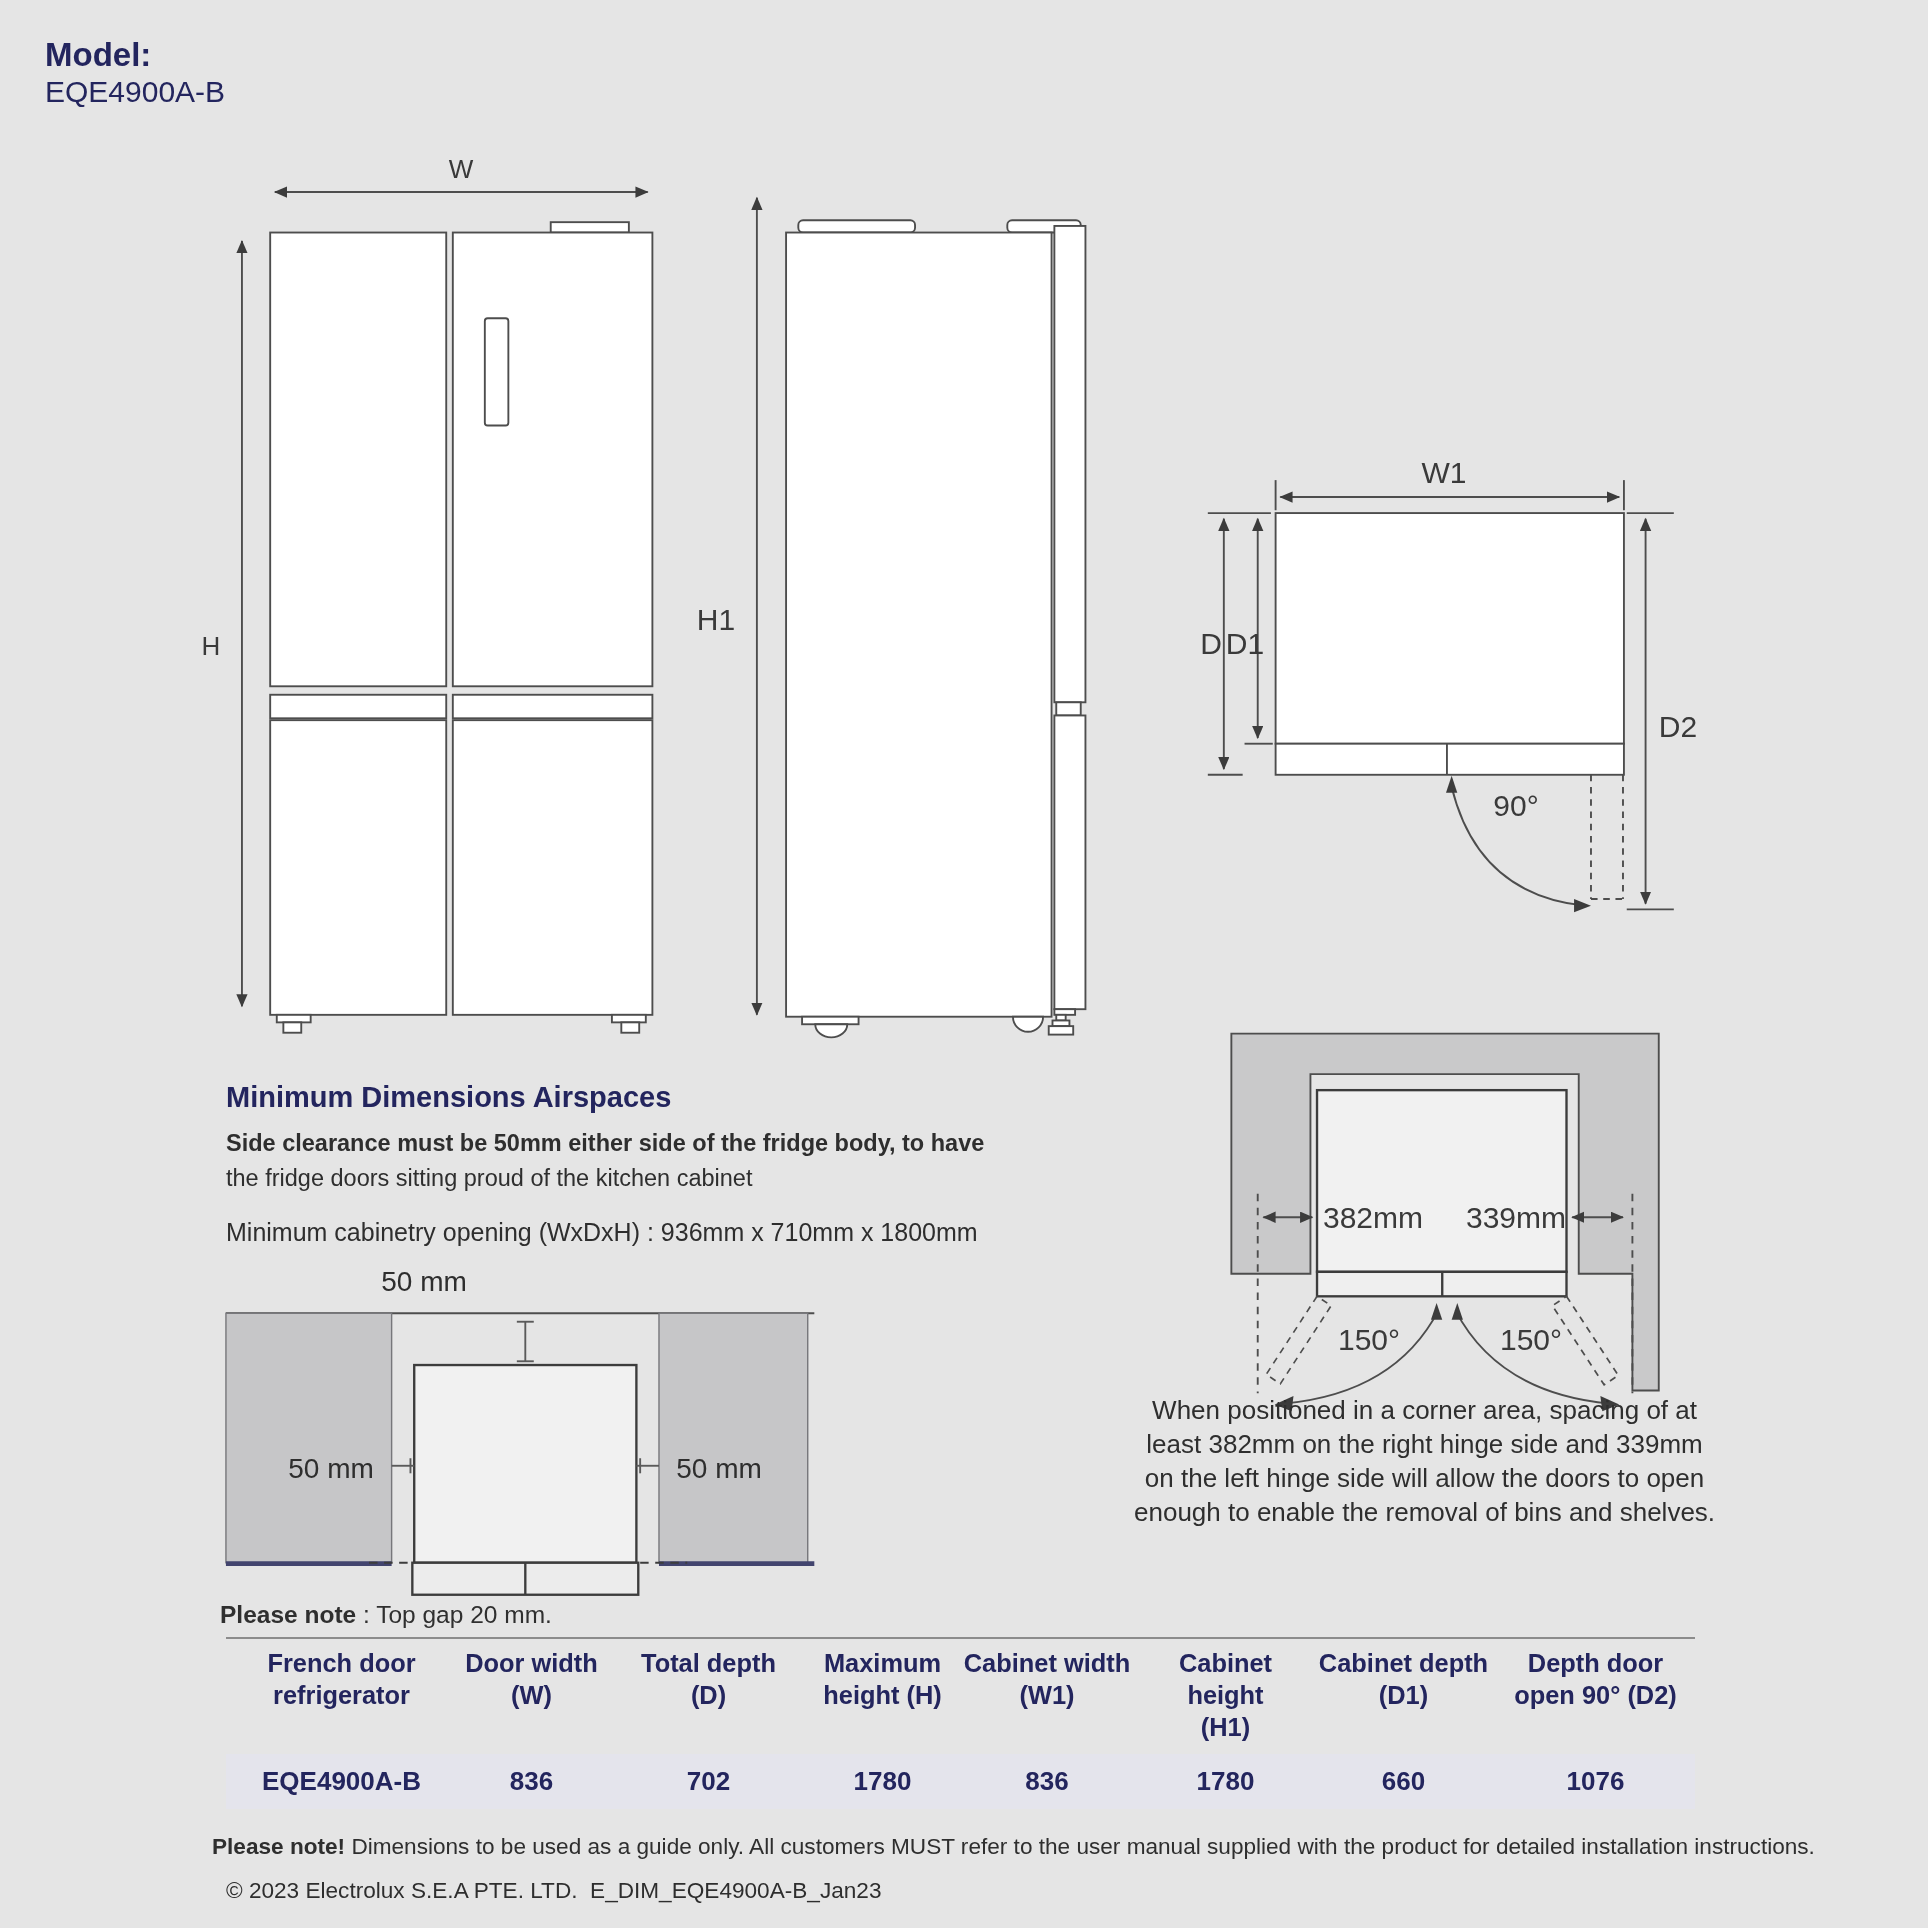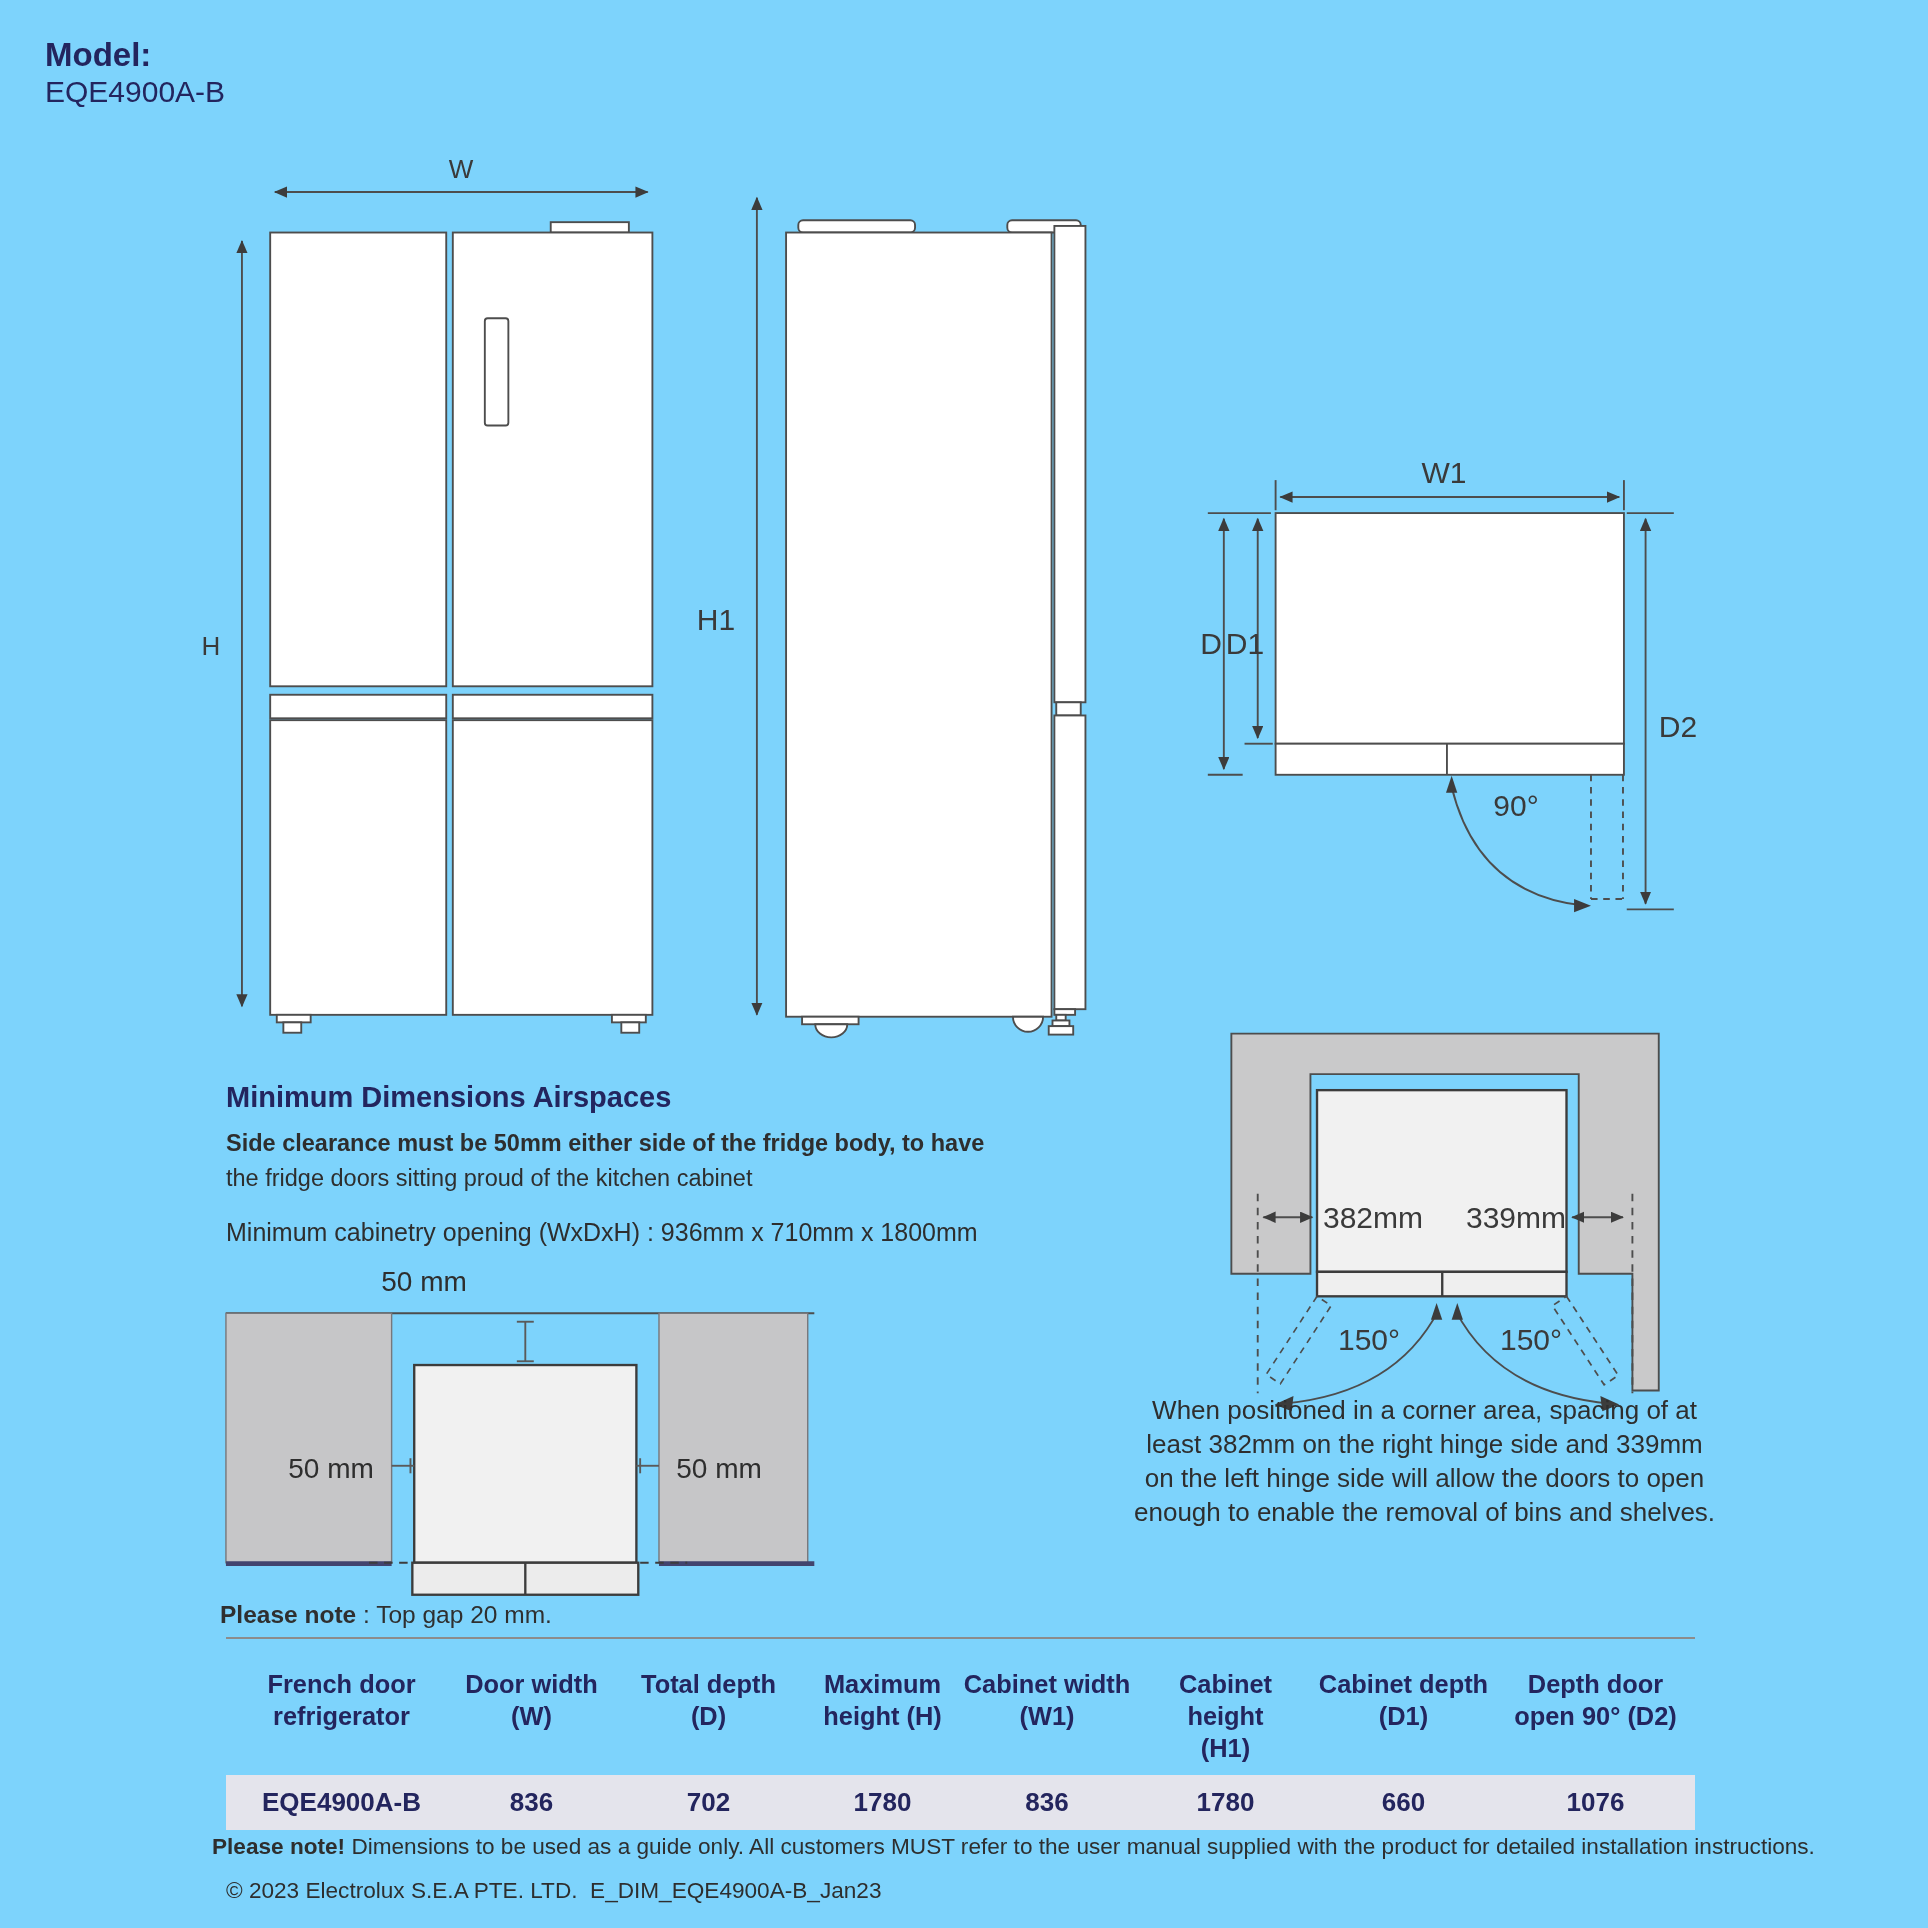--- a/index.html
+++ b/index.html
@@ -1,17 +1,17 @@
 <!DOCTYPE html>
 <html style="font-size:15px"><head>
 <meta charset="utf-8">
 <style>
   html,body{margin:0;padding:0;background:#ffffff;}
   #canvas{
-    position:relative;width:1928px;height:1928px;background:#7dd3fc;overflow:hidden;
+    position:relative;width:1928px;height:1928px;background:#e5e5e5;overflow:hidden;
     font-family:"Liberation Sans", sans-serif;color:#2f2f2f;
   }
   .abs{position:absolute;}
   .center{transform:translate(-50%,-50%);white-space:nowrap;}
   .navy{color:#23255e;}
   .dim-label{font-size:26px;color:#3a3a3a;}
   .dim-label-lg{font-size:30px;color:#3a3a3a;}
   #model-label{left:45px;top:36px;font-size:33px;font-weight:bold;}
   #model-number{left:45px;top:75px;font-size:30px;}
   #airspace-heading{left:226px;top:1081px;font-size:29px;font-weight:bold;}
@@ -21,21 +21,21 @@
   #airspace-cabinetry{left:226px;top:1218px;font-size:25px;}
   #gap-top-label{left:424px;top:1282px;font-size:28px;color:#2e2e2e;}
   #gap-left-label{left:331px;top:1469px;font-size:28px;color:#2e2e2e;}
   #gap-right-label{left:719px;top:1469px;font-size:28px;color:#2e2e2e;}
   #topgap-note{left:214px;top:1601px;font-size:24.5px;margin-left:6px;}
   #corner-note{left:1134px;top:1393px;font-size:26px;line-height:34px;color:#2e2e2e;text-align:center;}
   .bold{font-weight:bold;}
   
   #spec-table{left:226px;top:1637px;width:1469px;border-top:2.8px solid #8c8c8c;}
   .tgrid{display:grid;grid-template-columns:231px 149px 205px 143px 186px 171px 185px 199px;}
-  #spec-header{padding-top:29px;}
+  #spec-header{padding-top:8px;}
   .th{font-size:25.4px;font-weight:bold;line-height:32px;text-align:center;}
   #spec-row{margin-top:11.3px;background:#e4e4ec;height:55px;align-items:center;}
   .td{font-size:26px;font-weight:bold;text-align:center;line-height:55px;}
   #footer-note{left:212px;top:1834px;font-size:22.6px;color:#2e2e2e;text-align:right;}
   #footer-copy{left:226px;top:1878px;font-size:22.6px;color:#2e2e2e;white-space:pre;}
 </style>
 </head>
 <body>
 
 <div id="canvas">

